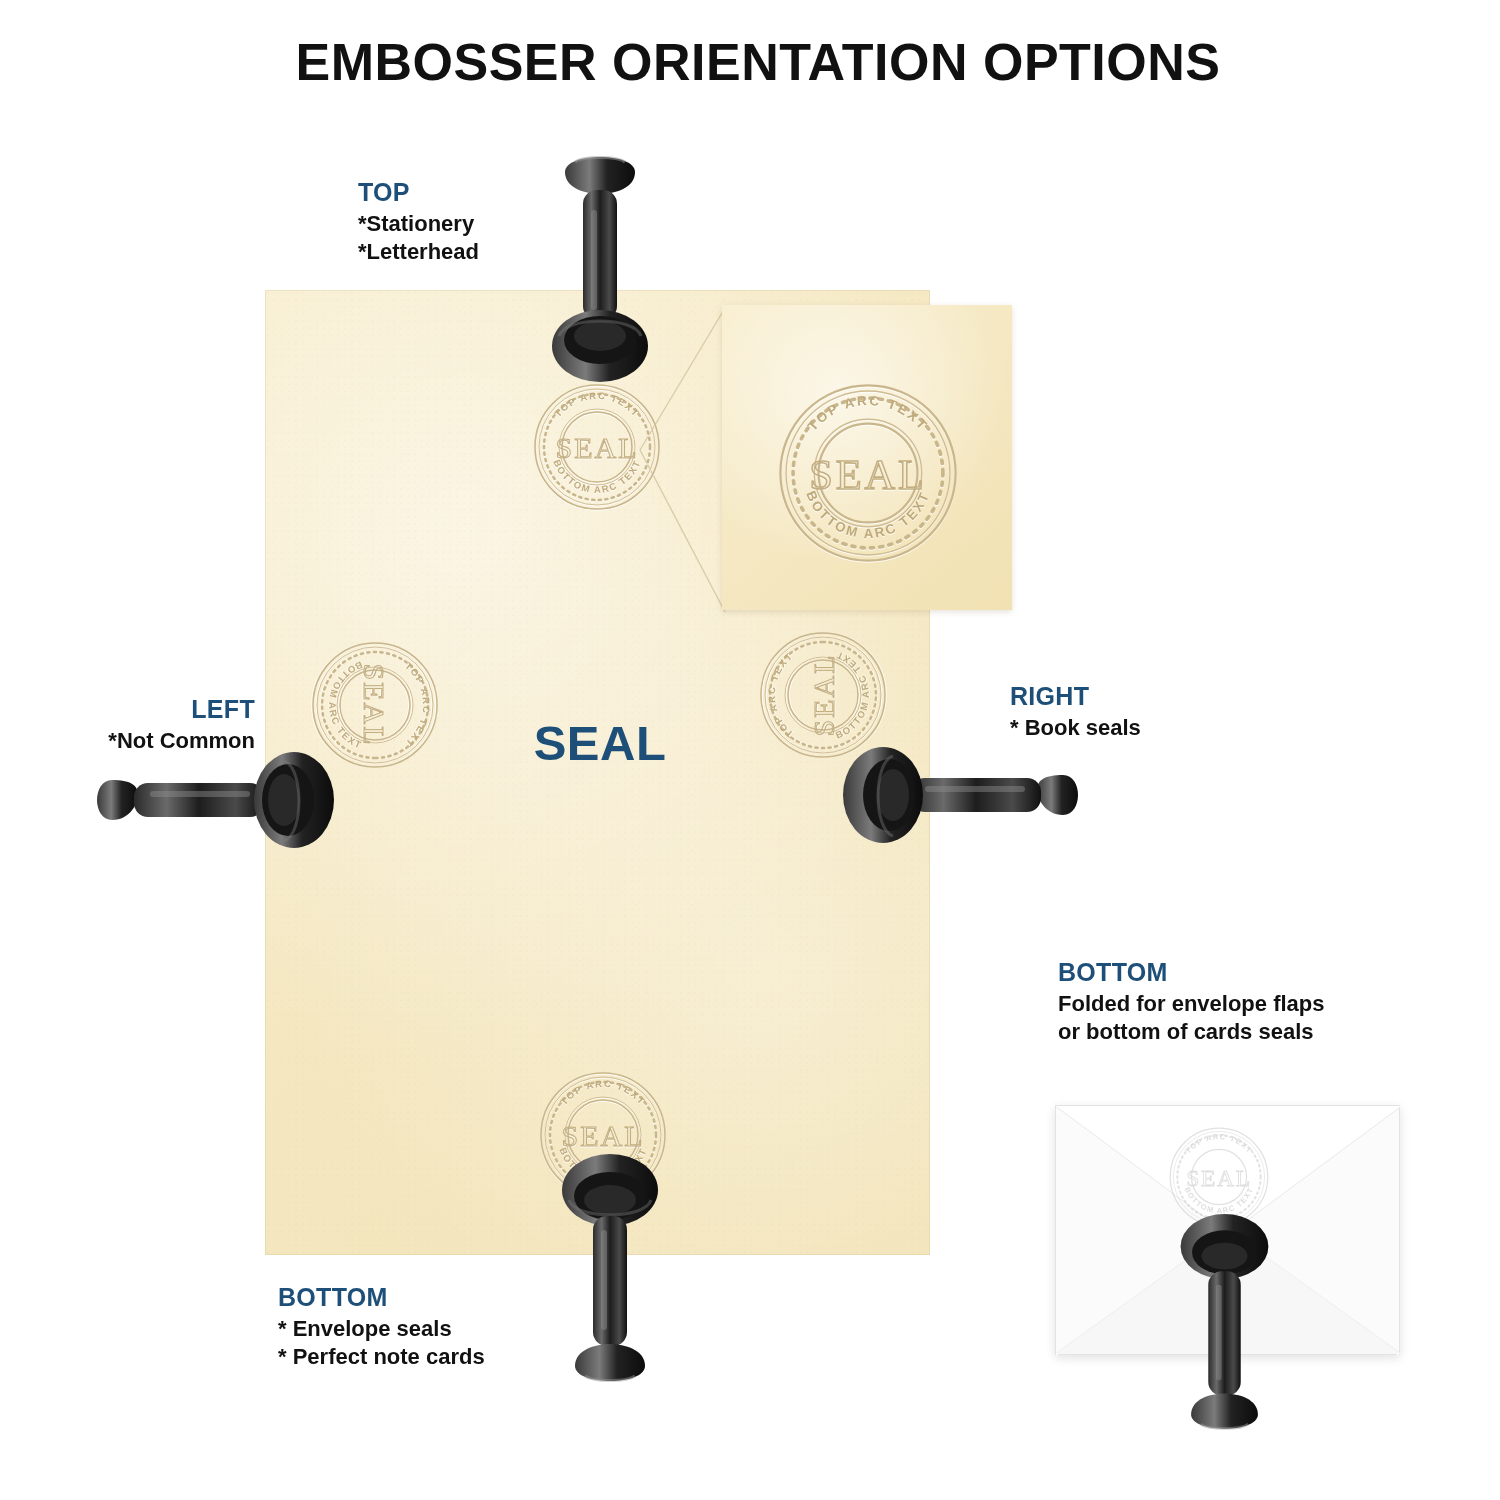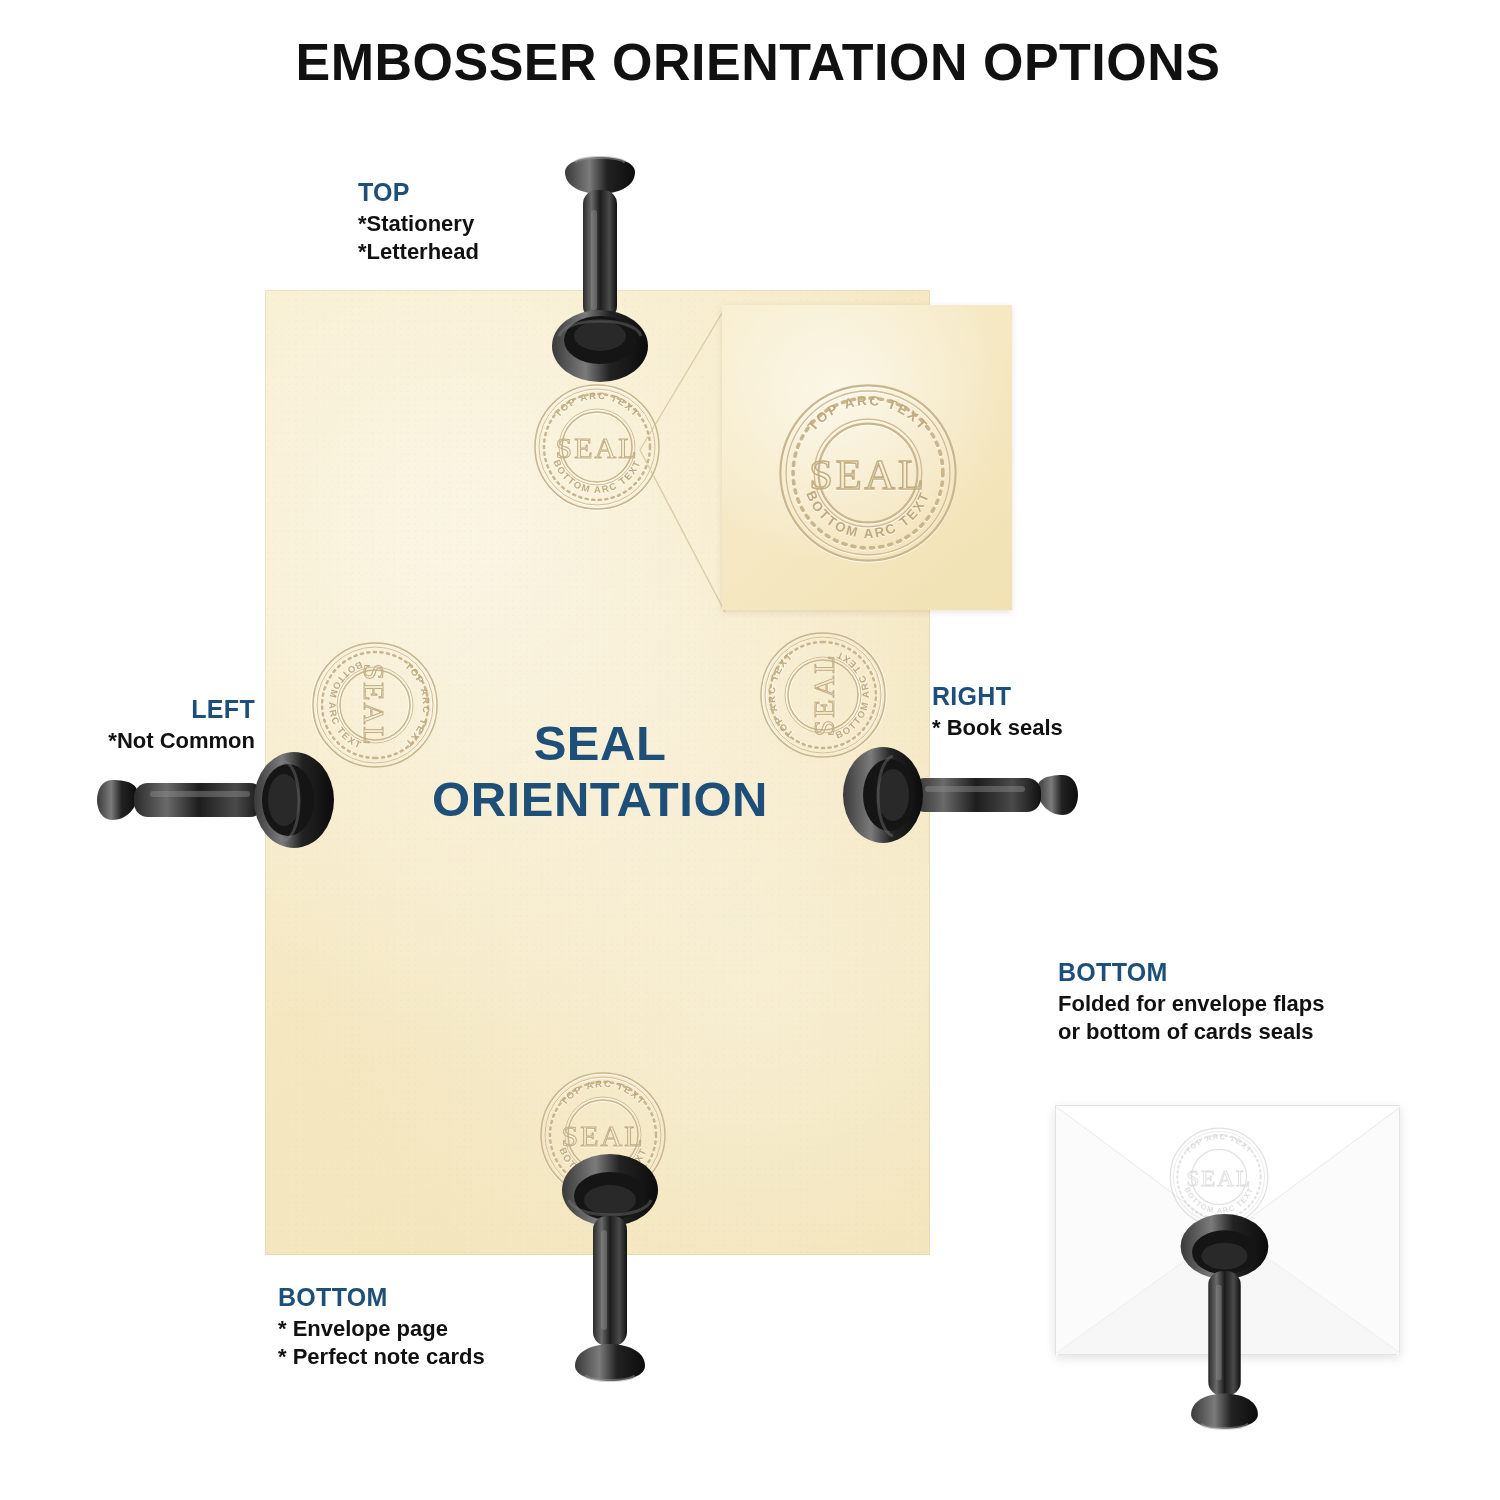--- a/index.html
+++ b/index.html
@@ -262,21 +262,20 @@
       </text>
       <text class="arc-text" text-anchor="middle">
         <textPath href="#barcBot" startOffset="50%">BOTTOM ARC TEXT</textPath>
       </text>
       <text class="center-text" x="75" y="86">SEAL</text>
     </svg>
   </div>
 
   <div class="center-caption">
     <div>SEAL</div>
-    <div>ORIENTATION</div>
   </div>
 
   <div class="envelope">
     <div class="env-flap-left"></div>
     <div class="env-flap-right"></div>
     <div class="env-flap-bottom"></div>
     <div class="env-flap-top"></div>
   </div>
 
   <div class="seal" style="left:1160px; top:1118px; width:118px; height:118px; opacity:.55;">
@@ -383,28 +382,28 @@
     <div class="lab-head">TOP</div>
     <div class="lab-line">*Stationery</div>
     <div class="lab-line">*Letterhead</div>
   </div>
 
   <div class="label right-align" style="left:20px; top:695px; width:235px;">
     <div class="lab-head">LEFT</div>
     <div class="lab-line">*Not Common</div>
   </div>
 
-  <div class="label" style="left:932px; top:682px;">
+  <div class="label" style="left:1010px; top:682px;">
     <div class="lab-head">RIGHT</div>
     <div class="lab-line">* Book seals</div>
   </div>
 
   <div class="label" style="left:278px; top:1283px;">
     <div class="lab-head">BOTTOM</div>
-    <div class="lab-line">* Envelope page</div>
+    <div class="lab-line">* Envelope seals</div>
     <div class="lab-line">* Perfect note cards</div>
   </div>
 
   <div class="label" style="left:1058px; top:958px;">
     <div class="lab-head">BOTTOM</div>
     <div class="lab-line">Folded for envelope flaps</div>
     <div class="lab-line">or bottom of cards seals</div>
   </div>
 
 </div>

